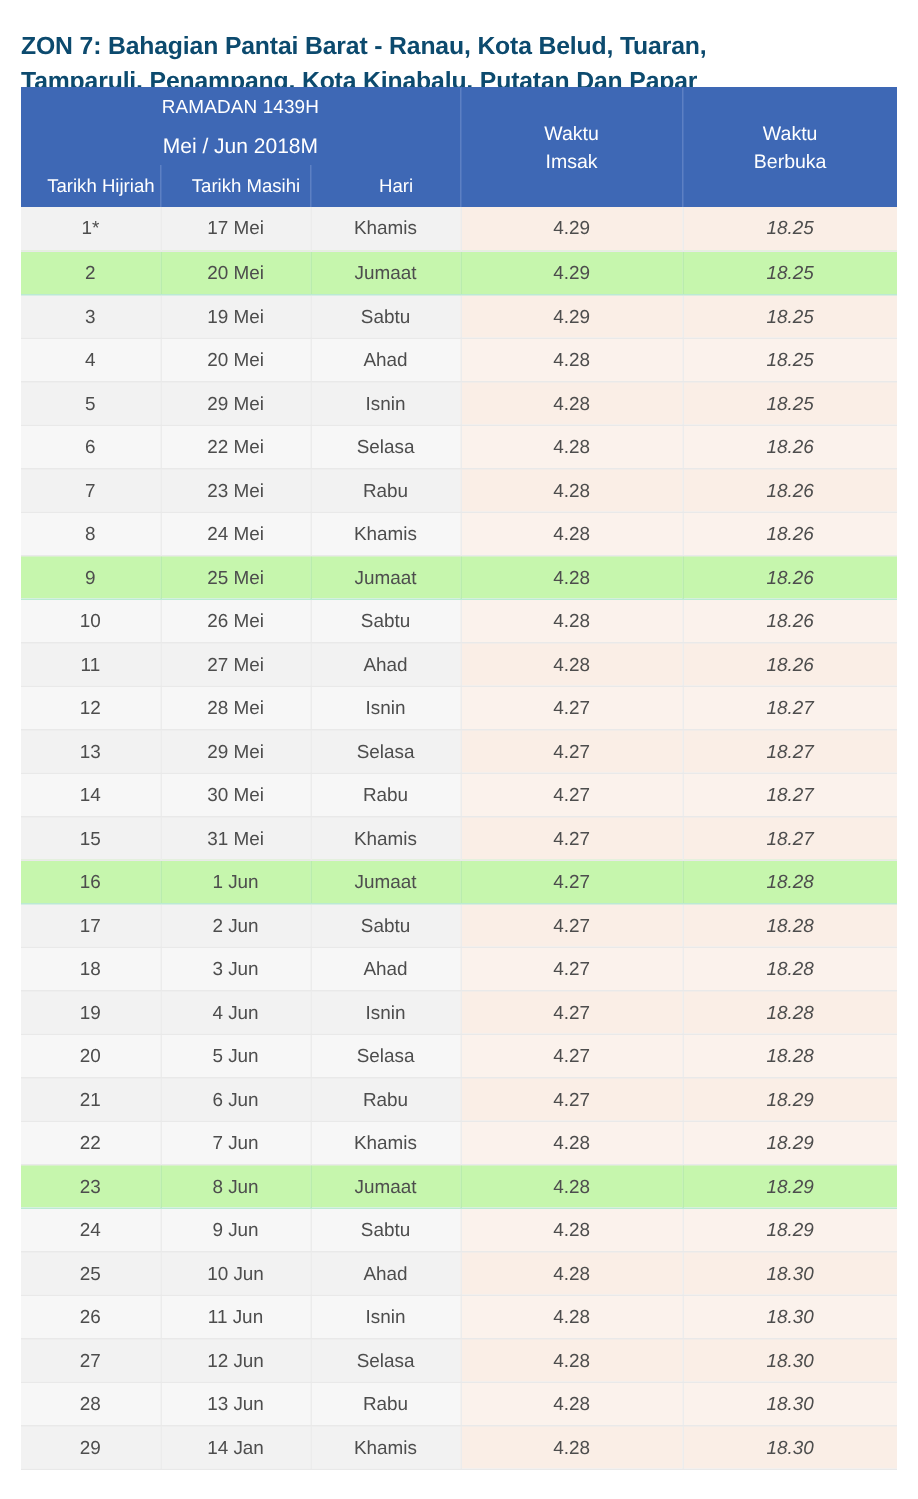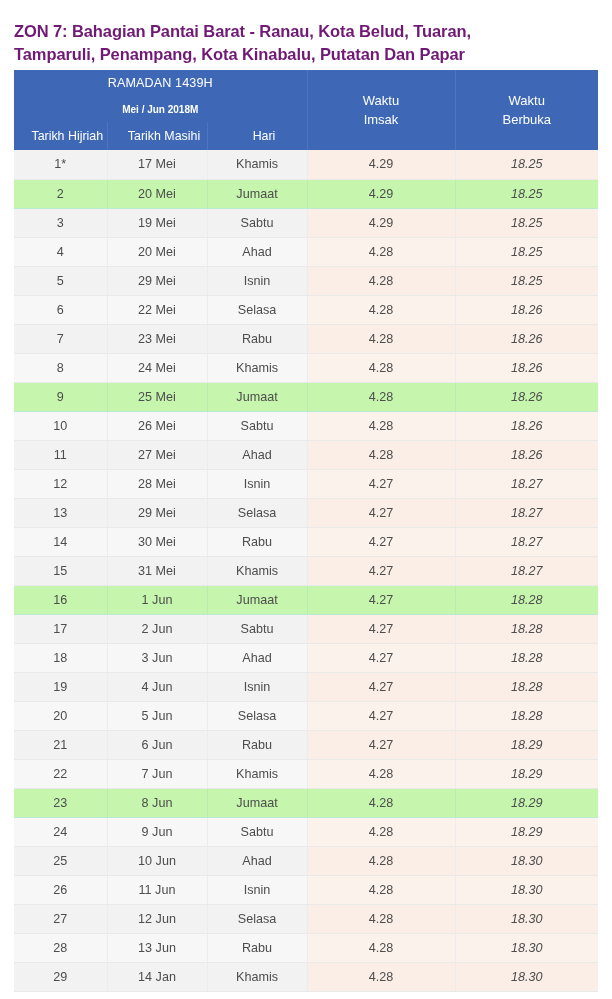--- a/index.html
+++ b/index.html
@@ -15,57 +15,56 @@
     position: relative;
     background: #ffffff;
     overflow: hidden;
   }
 
   
   #page-title {
     padding: 9px 14px 0 14px;
     font-size: 16.5px;
     font-weight: bold;
-    color: #701a75;
+    color: #0c4a6e;
     line-height: 23px;
     letter-spacing: -0.1px;
     white-space: pre-line;
   }
 
   
   #schedule-table {
     position: absolute;
     left: 14px;
     top: 58px;
     width: 584px;
     border-collapse: collapse;
     table-layout: fixed;
     font-size: 12.6px;
     color: #4a4a4a;
-    margin-top: 12px;
   }
   #schedule-table col.c-hijriah { width: 93px; }
   #schedule-table col.c-masihi  { width: 100px; }
   #schedule-table col.c-hari    { width: 100px; }
   #schedule-table col.c-imsak   { width: 148px; }
   #schedule-table col.c-berbuka { width: 143px; }
 
   
   thead th {
     background: #3e68b5;
     color: #ffffff;
     font-weight: normal;
     text-align: center;
     border-right: 1px solid #4d74bd;
     padding: 0;
     line-height: 17px;
   }
   thead th.no-right { border-right: none; }
   th.h-ramadan { font-size: 12.6px; height: 26px; letter-spacing: 0.1px; }
-  th.h-mei     { font-size: 10px; height: 26px; font-weight: bold; }
+  th.h-mei     { font-size: 14px; height: 26px; }
   th.h-sub     { font-size: 12.4px; height: 28px; padding-left: 14px; }
   th.h-waktu   {
     font-size: 13px;
     vertical-align: middle;
     line-height: 19px;
     border-bottom: none;
   }
   th.h-waktu .wline { display: block; }
 
   

